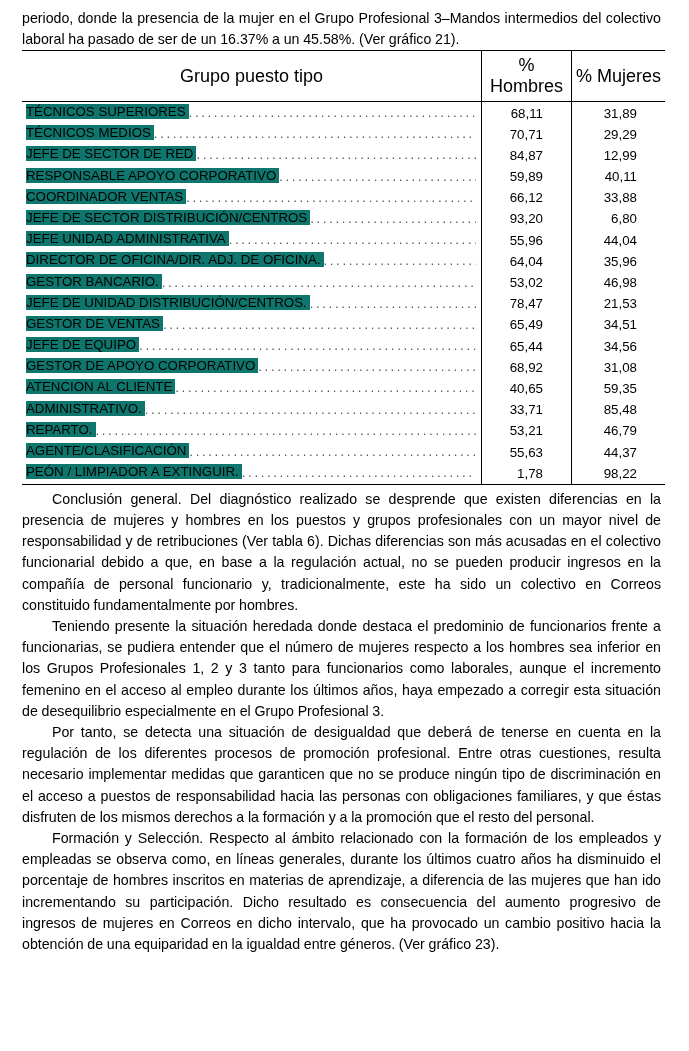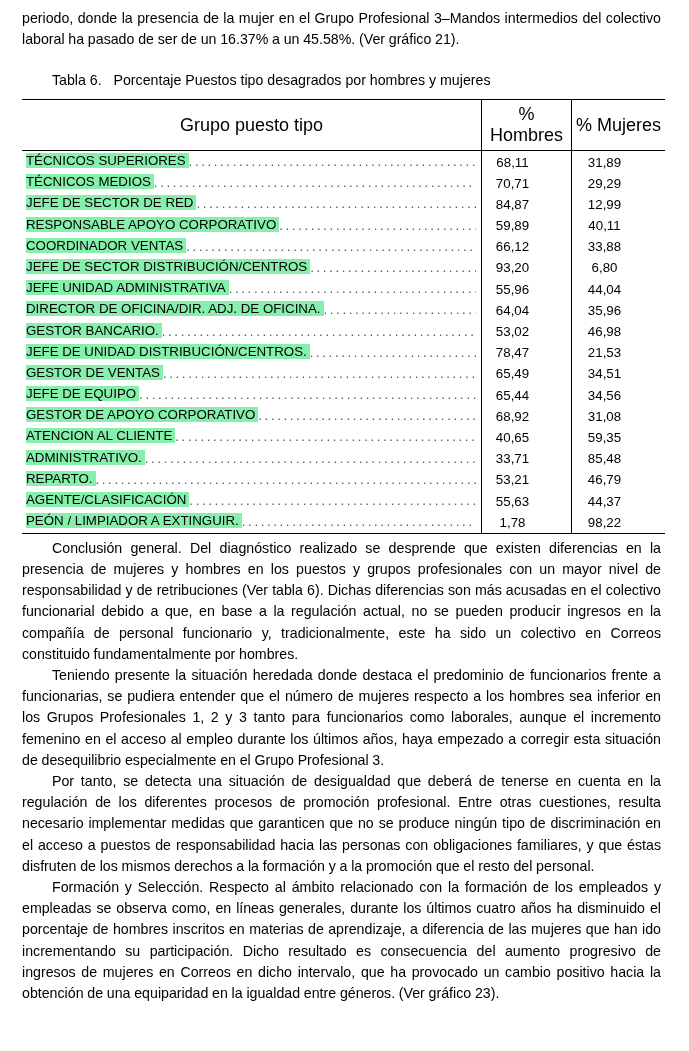--- a/index.html
+++ b/index.html
@@ -71,38 +71,38 @@
     vertical-align: middle;
     white-space: nowrap;
     overflow: hidden;
   }
   table.t6 tbody td.c-label {
     padding-left: 4px;
     padding-right: 5px;
   }
   table.t6 tbody td.c-h,
   table.t6 tbody td.c-m {
-    text-align: center;
+    text-align: right;
     border-left: 1.1px solid #000;
     padding-right: 28px;
   }
   table.t6 tbody tr:last-child td {
     border-bottom: 1.6px solid #000;
   }
 
   
   .leader {
     display: block;
     width: 100%;
     overflow: hidden;
   }
   .leader .lbl {
     float: left;
     padding-right: 3px;
-    background: #86efac;
+    background: #0f766e;
     position: relative;
     z-index: 2;
   }
   .leader .dots {
     display: block;
     overflow: hidden;
     height: 18px;
     line-height: 18px;
     letter-spacing: 2.6px;
     color: #555;
@@ -112,21 +112,20 @@
 
   .after-table { margin-top: 4px; }
 </style>
 </head>
 <body>
 
 <div class="page">
 
   <p class="para">periodo, donde la presencia de la mujer en el Grupo Profesional 3–Mandos intermedios del colectivo laboral ha pasado de ser de un 16.37% a un 45.58%. (Ver gráfico 21).</p>
 
-  <div class="table-caption">Tabla 6.   Porcentaje Puestos tipo desagrados por hombres y mujeres</div>
 
   <div class="tbl-wrap">
     <table class="t6">
       <thead>
         <tr>
           <th class="c-label">Grupo puesto tipo</th>
           <th class="c-h">% Hombres</th>
           <th class="c-m">% Mujeres</th>
         </tr>
       </thead>

